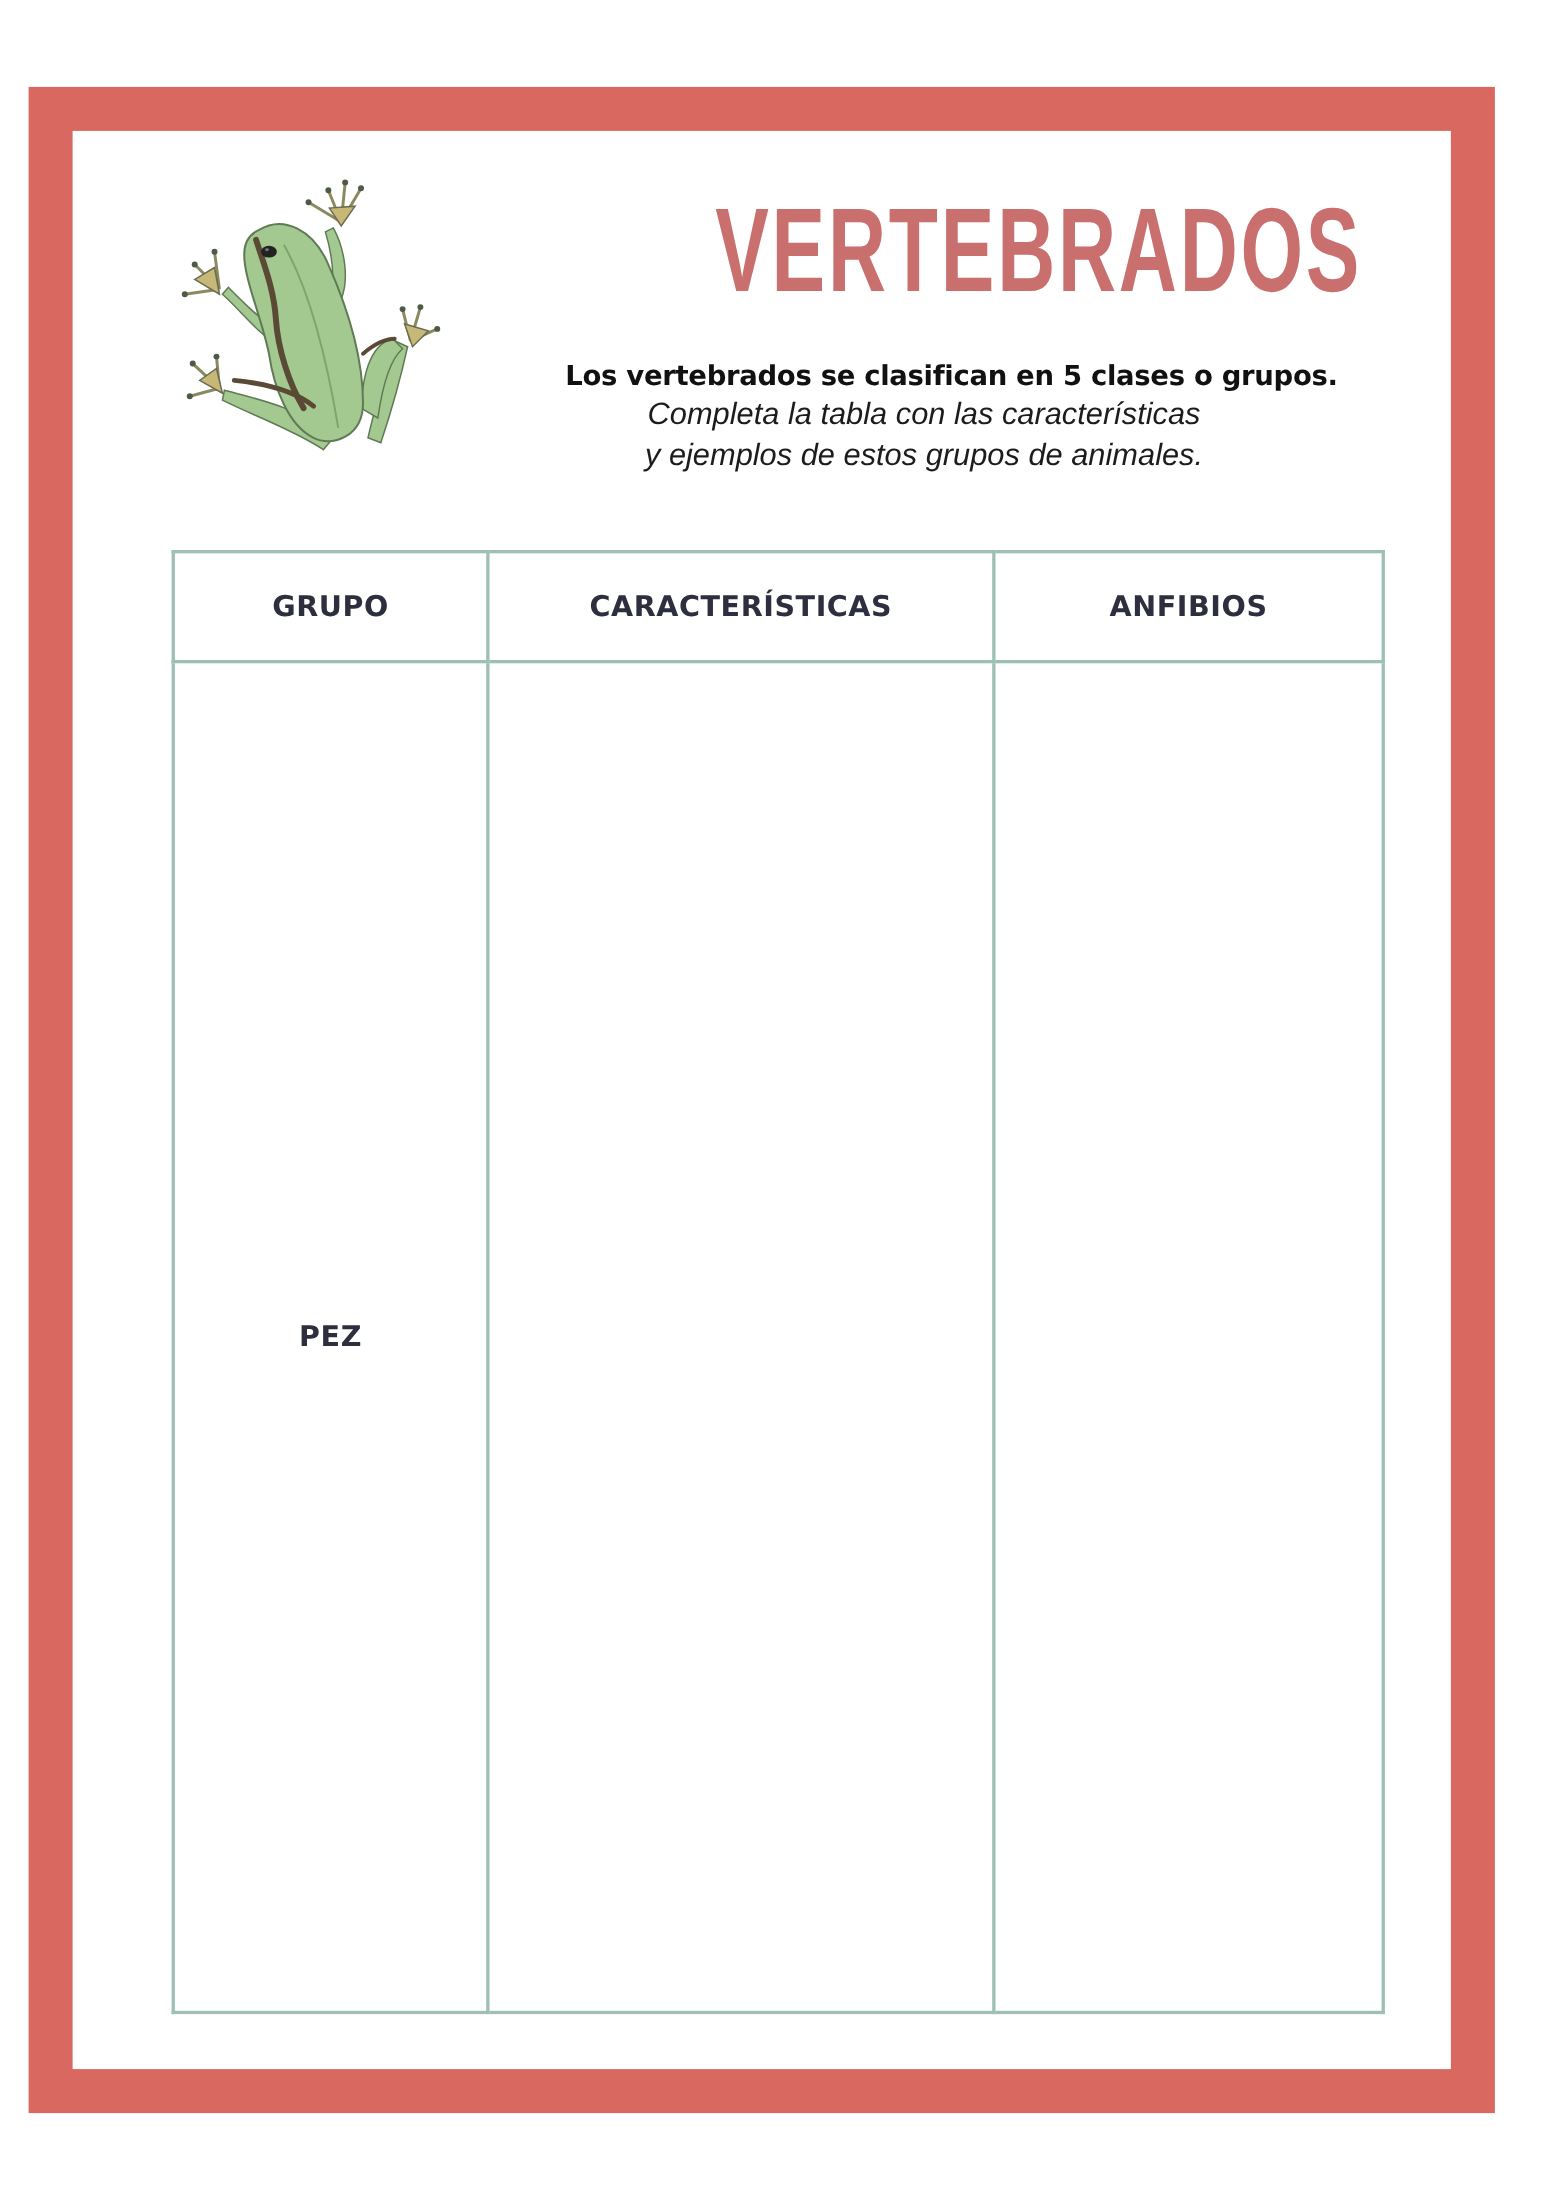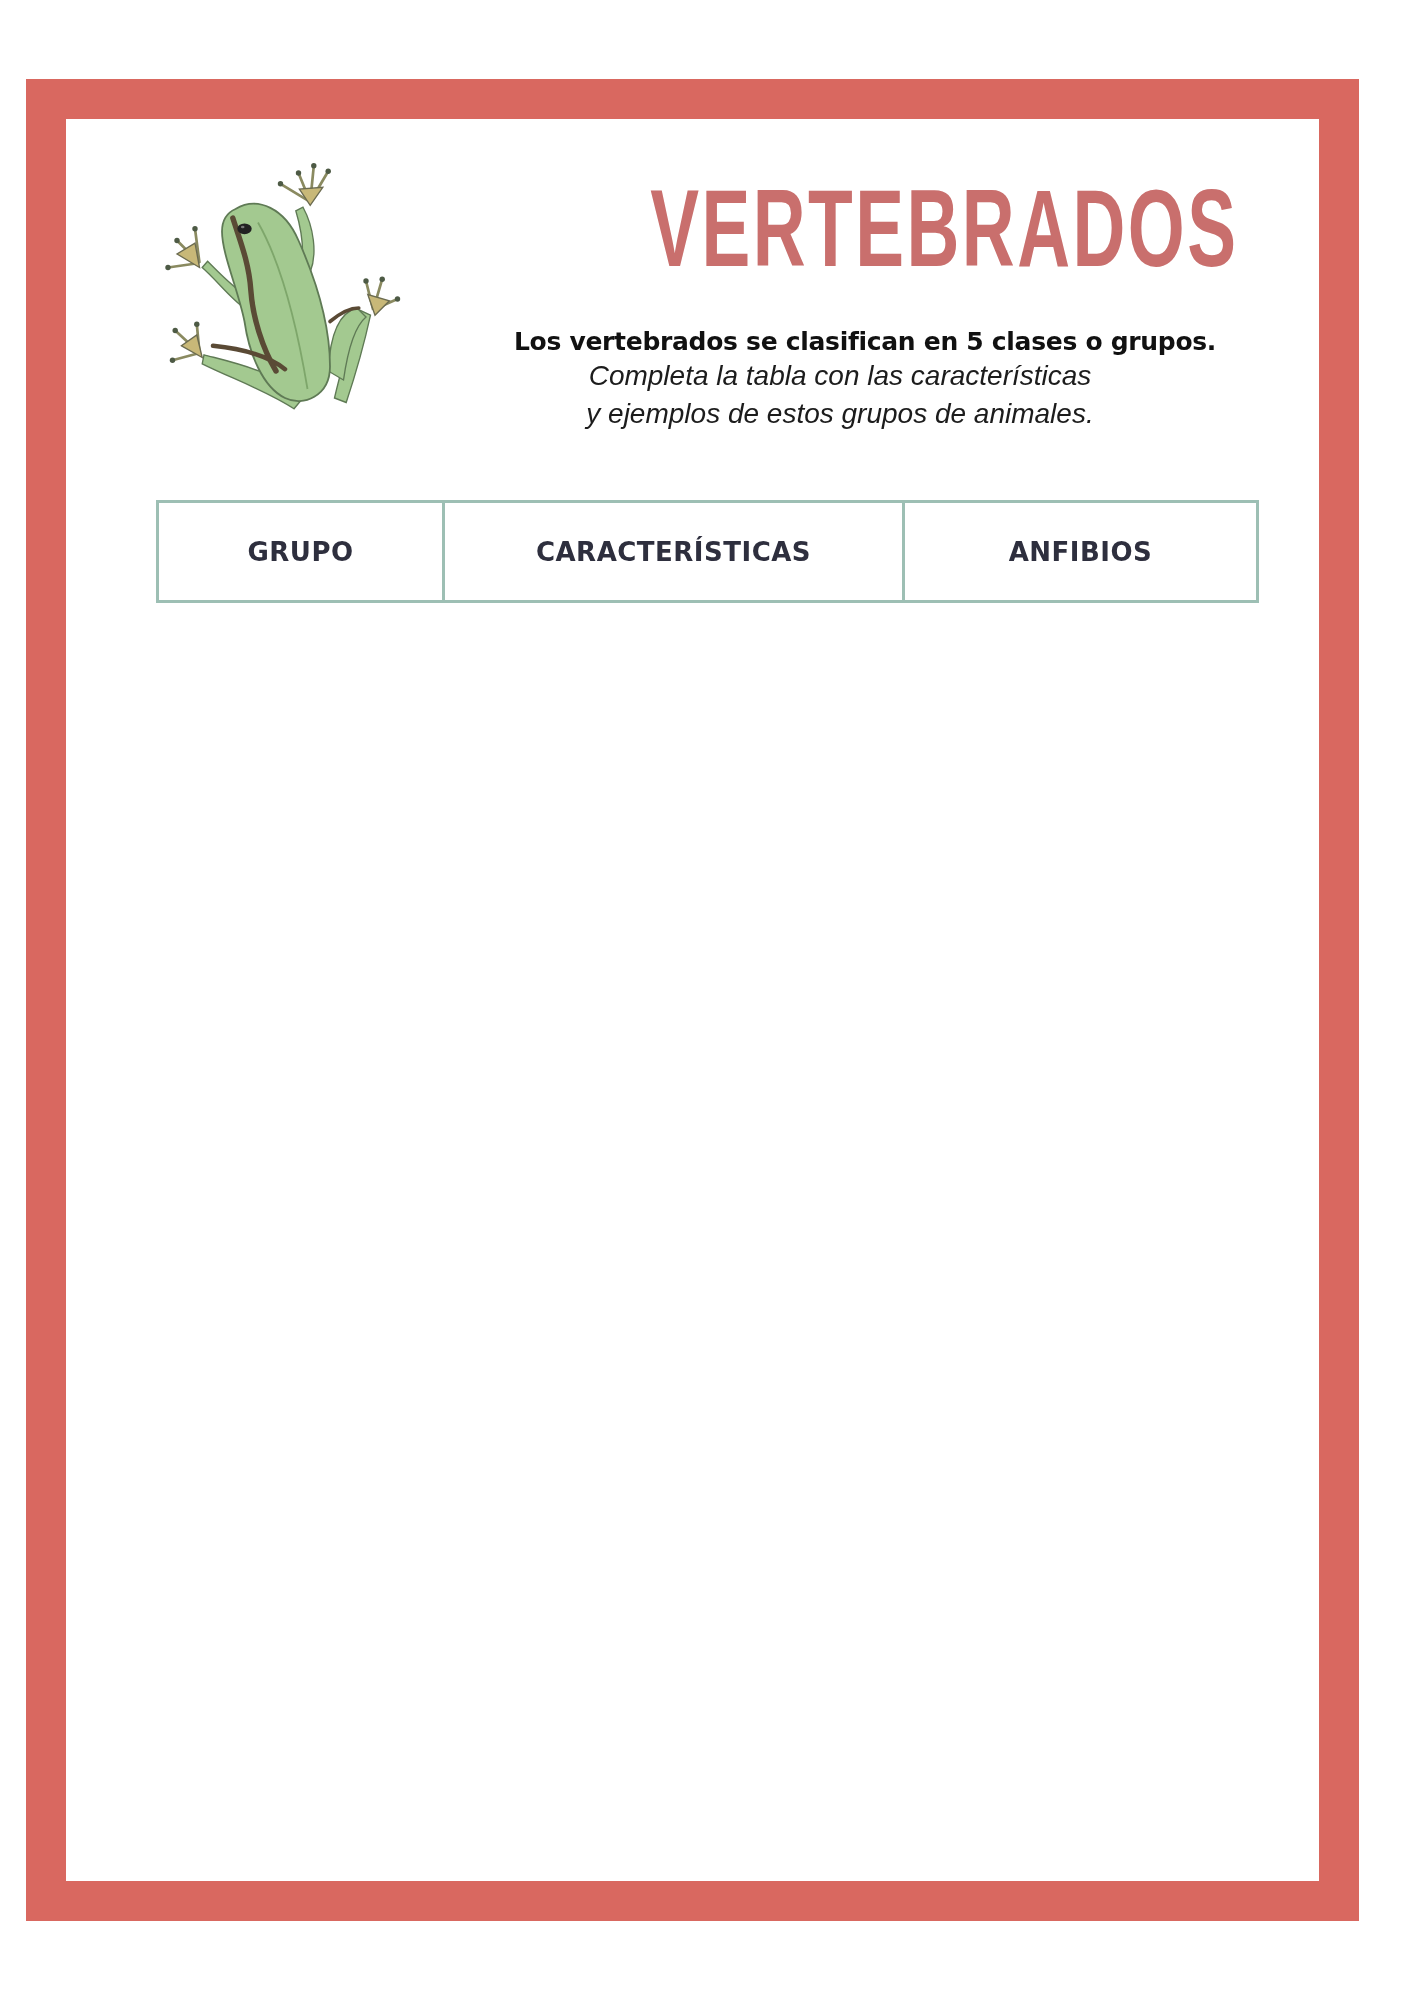--- a/index.html
+++ b/index.html
@@ -188,14 +188,19 @@
     <col class="col-ej">
   </colgroup>
   <thead>
     <tr>
       <th>GRUPO</th>
       <th>CARACTERÍSTICAS</th>
       <th>ANFIBIOS</th>
     </tr>
   </thead>
   <tbody>
+    <tr>
+      <td>PEZ</td>
+      <td class="cell-empty"></td>
+      <td class="cell-empty"></td>
+    </tr>
   </tbody>
 </table>
 
 </body></html>

